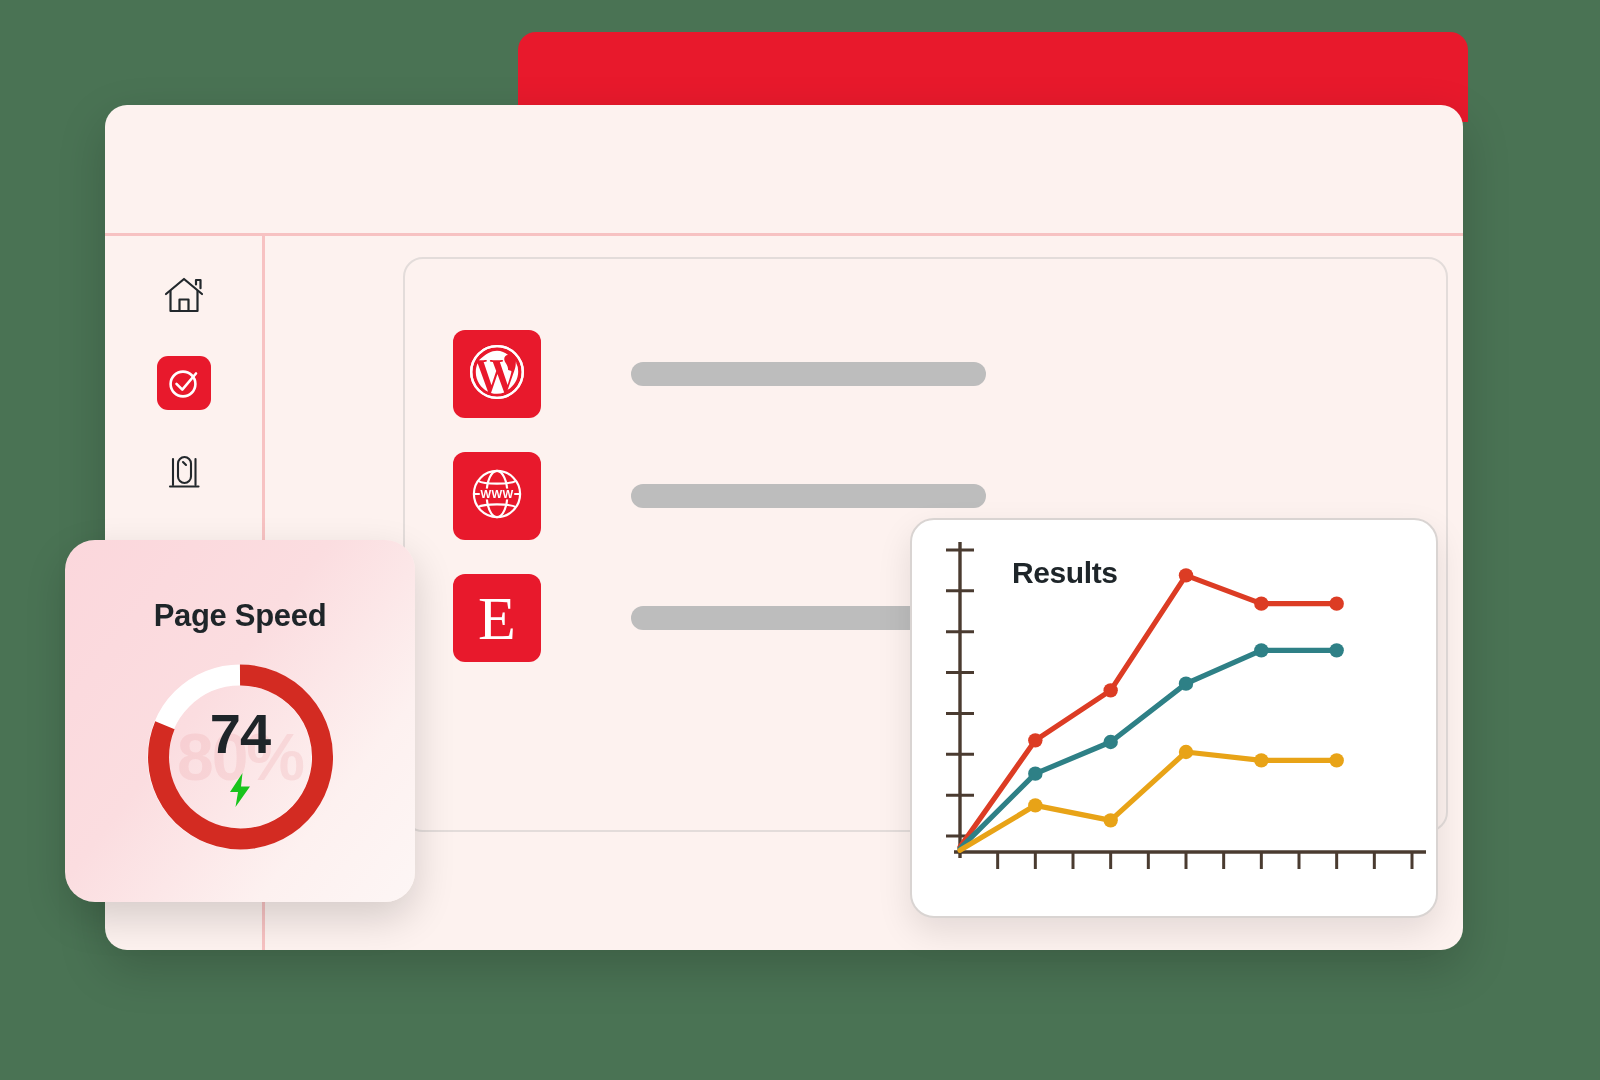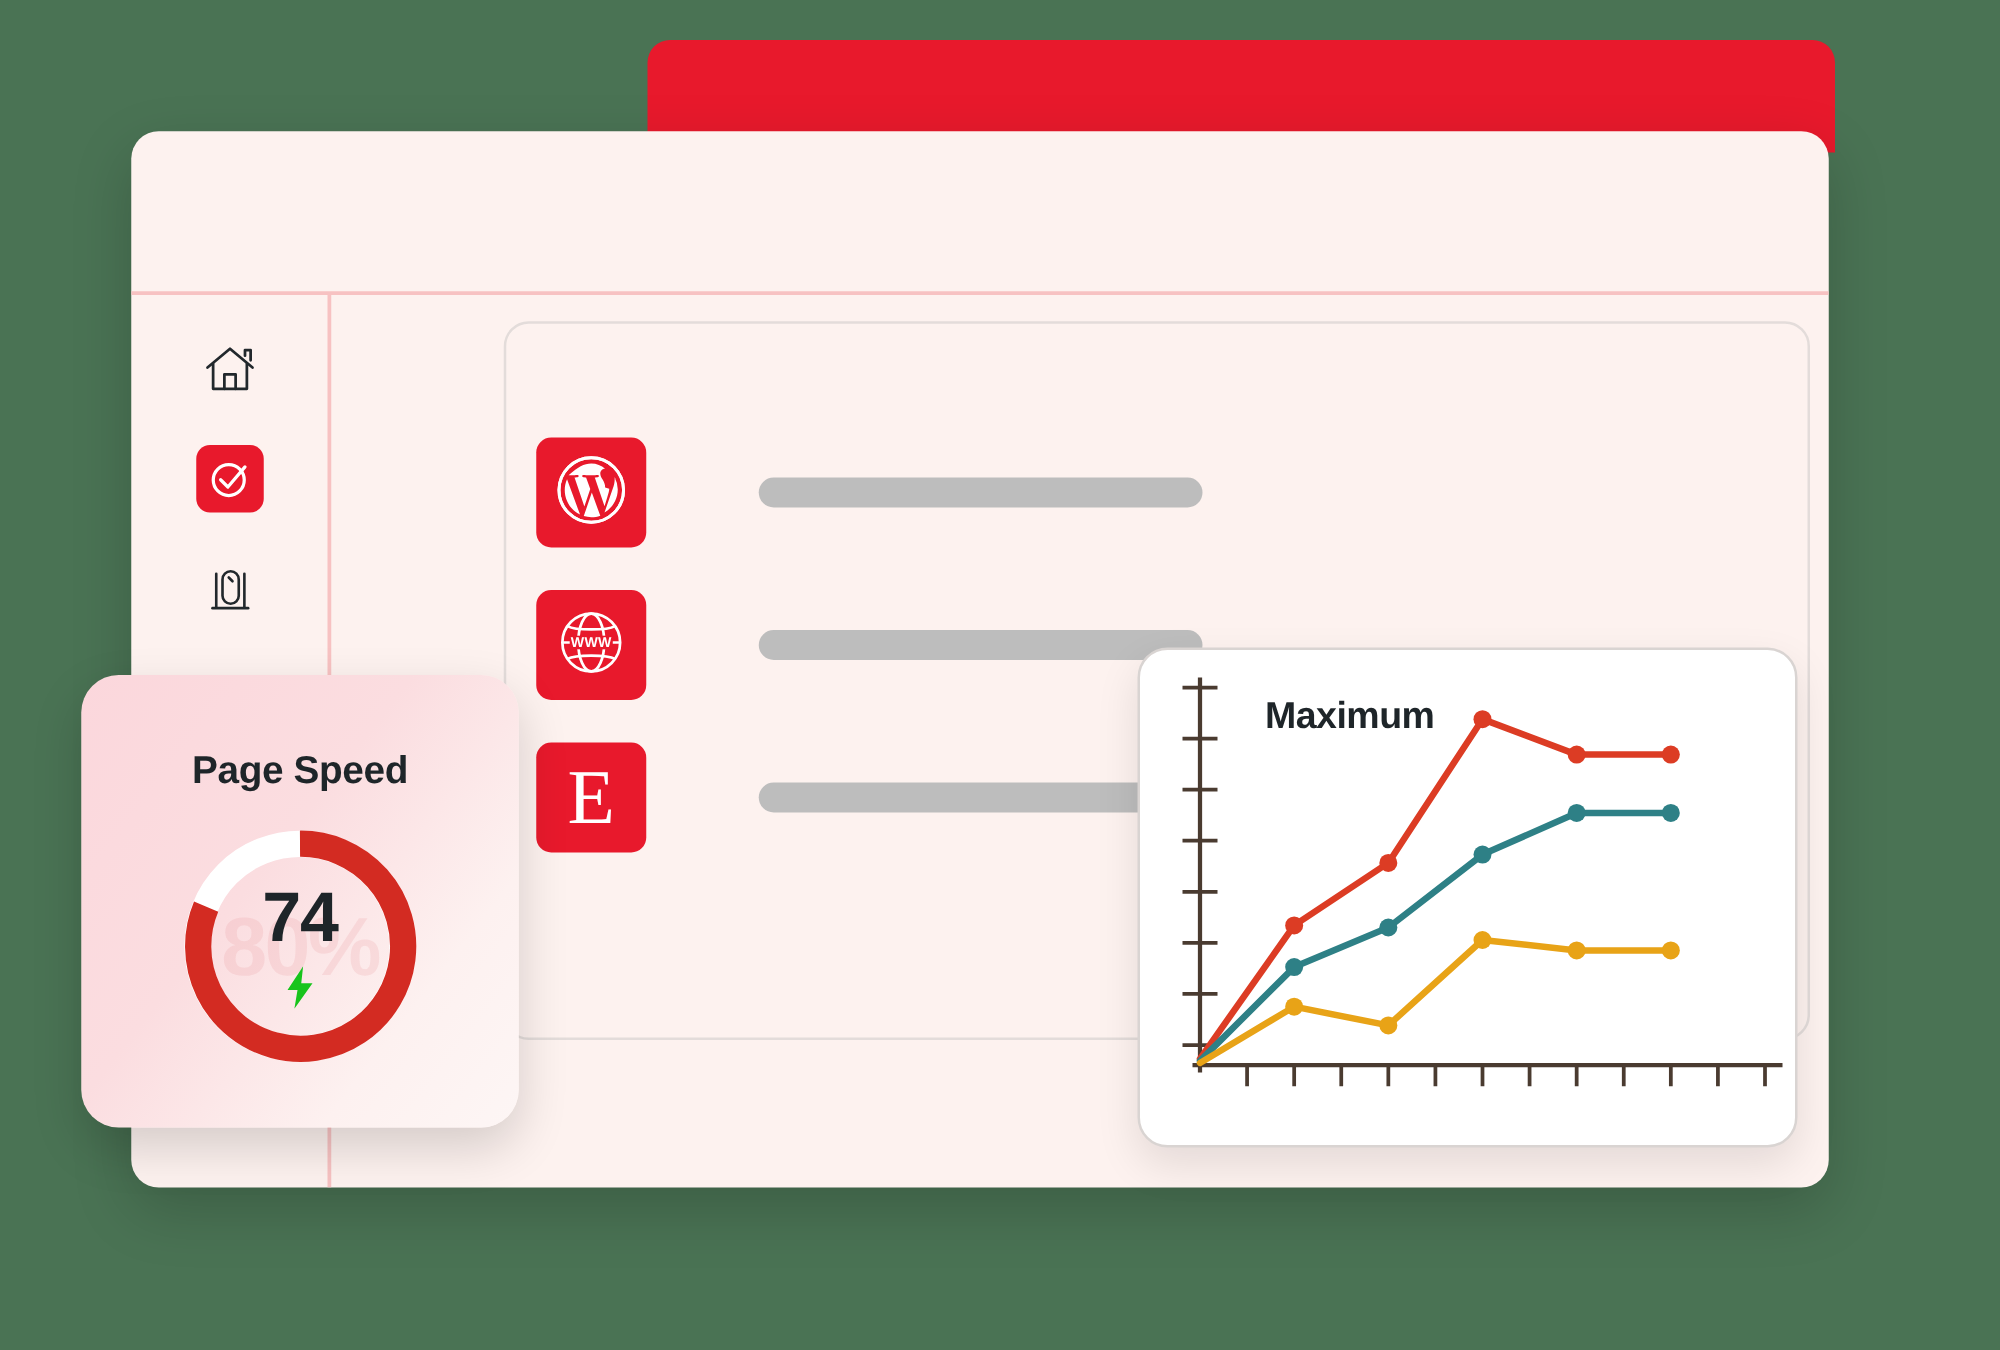--- a/index.html
+++ b/index.html
@@ -76,21 +76,21 @@
   .side-icon svg { display: block; }
 
   
   .content-panel {
     position: absolute;
     left: 298px; top: 152px;
     width: 1045px; height: 575px;
     border: 2px solid #e3dcda;
     border-radius: 20px;
   }
-  .rows { padding: 55px 0 0 24px; margin-top: 20px; }
+  .rows { padding: 55px 0 0 48px; }
   .row {
     display: flex;
     align-items: center;
     height: 120px;
     margin-bottom: 2px;
   }
   .brand-tile {
     width: 88px; height: 88px;
     background: #e8192c;
     border-radius: 12px;
@@ -288,21 +288,21 @@
       <div class="gauge-value">74</div>
       <div class="gauge-bolt">
         <svg width="22" height="34" viewBox="0 0 22 34">
           <path d="M13.5 0 L1 19 L9 19 L6.5 34 L21 13.5 L12 13.5 Z" fill="#18c41c"></path>
         </svg>
       </div>
     </div>
   </div>
 
   <div class="chart-card">
-    <div class="chart-title">Maximum</div>
+    <div class="chart-title">Results</div>
     <svg class="chart-svg" width="528" height="400" viewBox="0 0 528 400">
       <g id="chart-axes">
           <line x1="48" y1="22" x2="48" y2="338" stroke="#4a3b30" stroke-width="3.4"></line>
           <line x1="42" y1="332" x2="514" y2="332" stroke="#4a3b30" stroke-width="3.4"></line>
           <line x1="34" y1="30" x2="62" y2="30" stroke="#4a3b30" stroke-width="3"></line>
           <line x1="34" y1="70.85714285714286" x2="62" y2="70.85714285714286" stroke="#4a3b30" stroke-width="3"></line>
           <line x1="34" y1="111.71428571428571" x2="62" y2="111.71428571428571" stroke="#4a3b30" stroke-width="3"></line>
           <line x1="34" y1="152.57142857142856" x2="62" y2="152.57142857142856" stroke="#4a3b30" stroke-width="3"></line>
           <line x1="34" y1="193.42857142857142" x2="62" y2="193.42857142857142" stroke="#4a3b30" stroke-width="3"></line>
           <line x1="34" y1="234.28571428571428" x2="62" y2="234.28571428571428" stroke="#4a3b30" stroke-width="3"></line>

